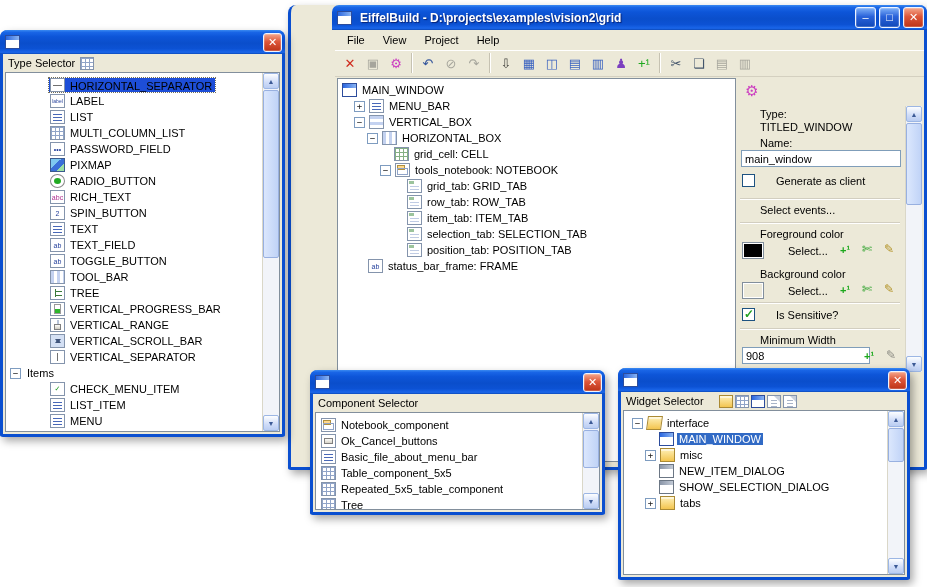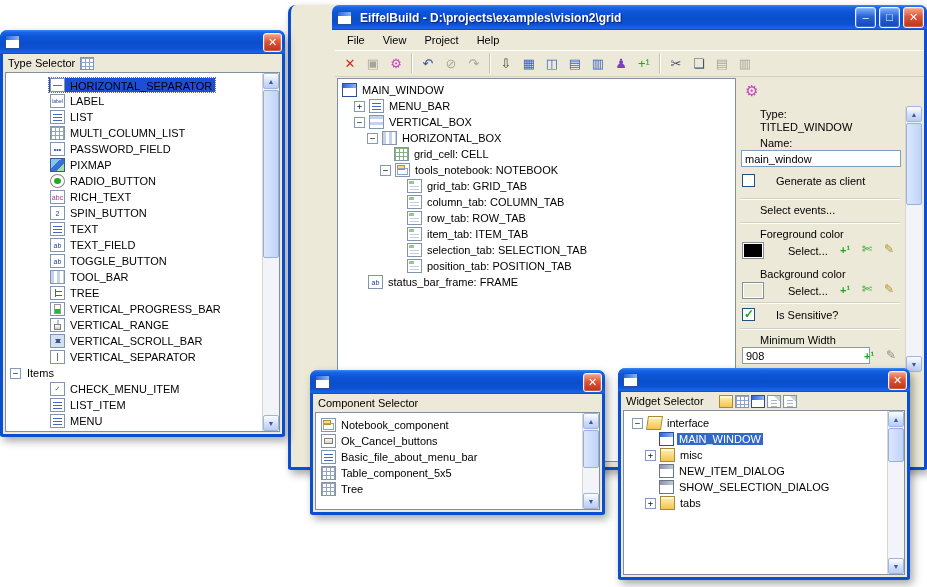--- a/index.html
+++ b/index.html
@@ -243,27 +243,20 @@
           <span style="flex: 0 0 auto; width: 65px;"></span>
           <span class="fwrap">
             <span class="ic ic-tab"></span>
             <span class="tlabel">grid_tab: GRID_TAB</span>
           </span>
         </div>
         <div class="trow">
           <span style="flex: 0 0 auto; width: 65px;"></span>
           <span class="fwrap">
             <span class="ic ic-tab"></span>
-            <span class="tlabel">column_tab: COLUMN_TAB</span>
-          </span>
-        </div>
-        <div class="trow">
-          <span style="flex: 0 0 auto; width: 65px;"></span>
-          <span class="fwrap">
-            <span class="ic ic-tab"></span>
             <span class="tlabel">row_tab: ROW_TAB</span>
           </span>
         </div>
         <div class="trow">
           <span style="flex: 0 0 auto; width: 65px;"></span>
           <span class="fwrap">
             <span class="ic ic-tab"></span>
             <span class="tlabel">item_tab: ITEM_TAB</span>
           </span>
         </div>
@@ -537,20 +530,27 @@
         <span style="flex: 0 0 auto; width: 0px;"></span>
         <span class="fwrap">
           <span class="ic ic-grid"></span>
           <span class="tlabel">Table_component_5x5</span>
         </span>
       </div>
       <div class="trow">
         <span style="flex: 0 0 auto; width: 0px;"></span>
         <span class="fwrap">
           <span class="ic ic-grid"></span>
+          <span class="tlabel">Repeated_5x5_table_component</span>
+        </span>
+      </div>
+      <div class="trow">
+        <span style="flex: 0 0 auto; width: 0px;"></span>
+        <span class="fwrap">
+          <span class="ic ic-grid"></span>
           <span class="tlabel">Tree</span>
         </span>
       </div>
       <div class="sbar" style="top:0; right:0; bottom:0;">
       <div class="sb-btn sb-up">▲</div>
       <div class="sb-thumb" style="top:17px; height:38px;"></div>
       <div class="sb-btn sb-down">▼</div>
     </div>
   </div>
 </div>

